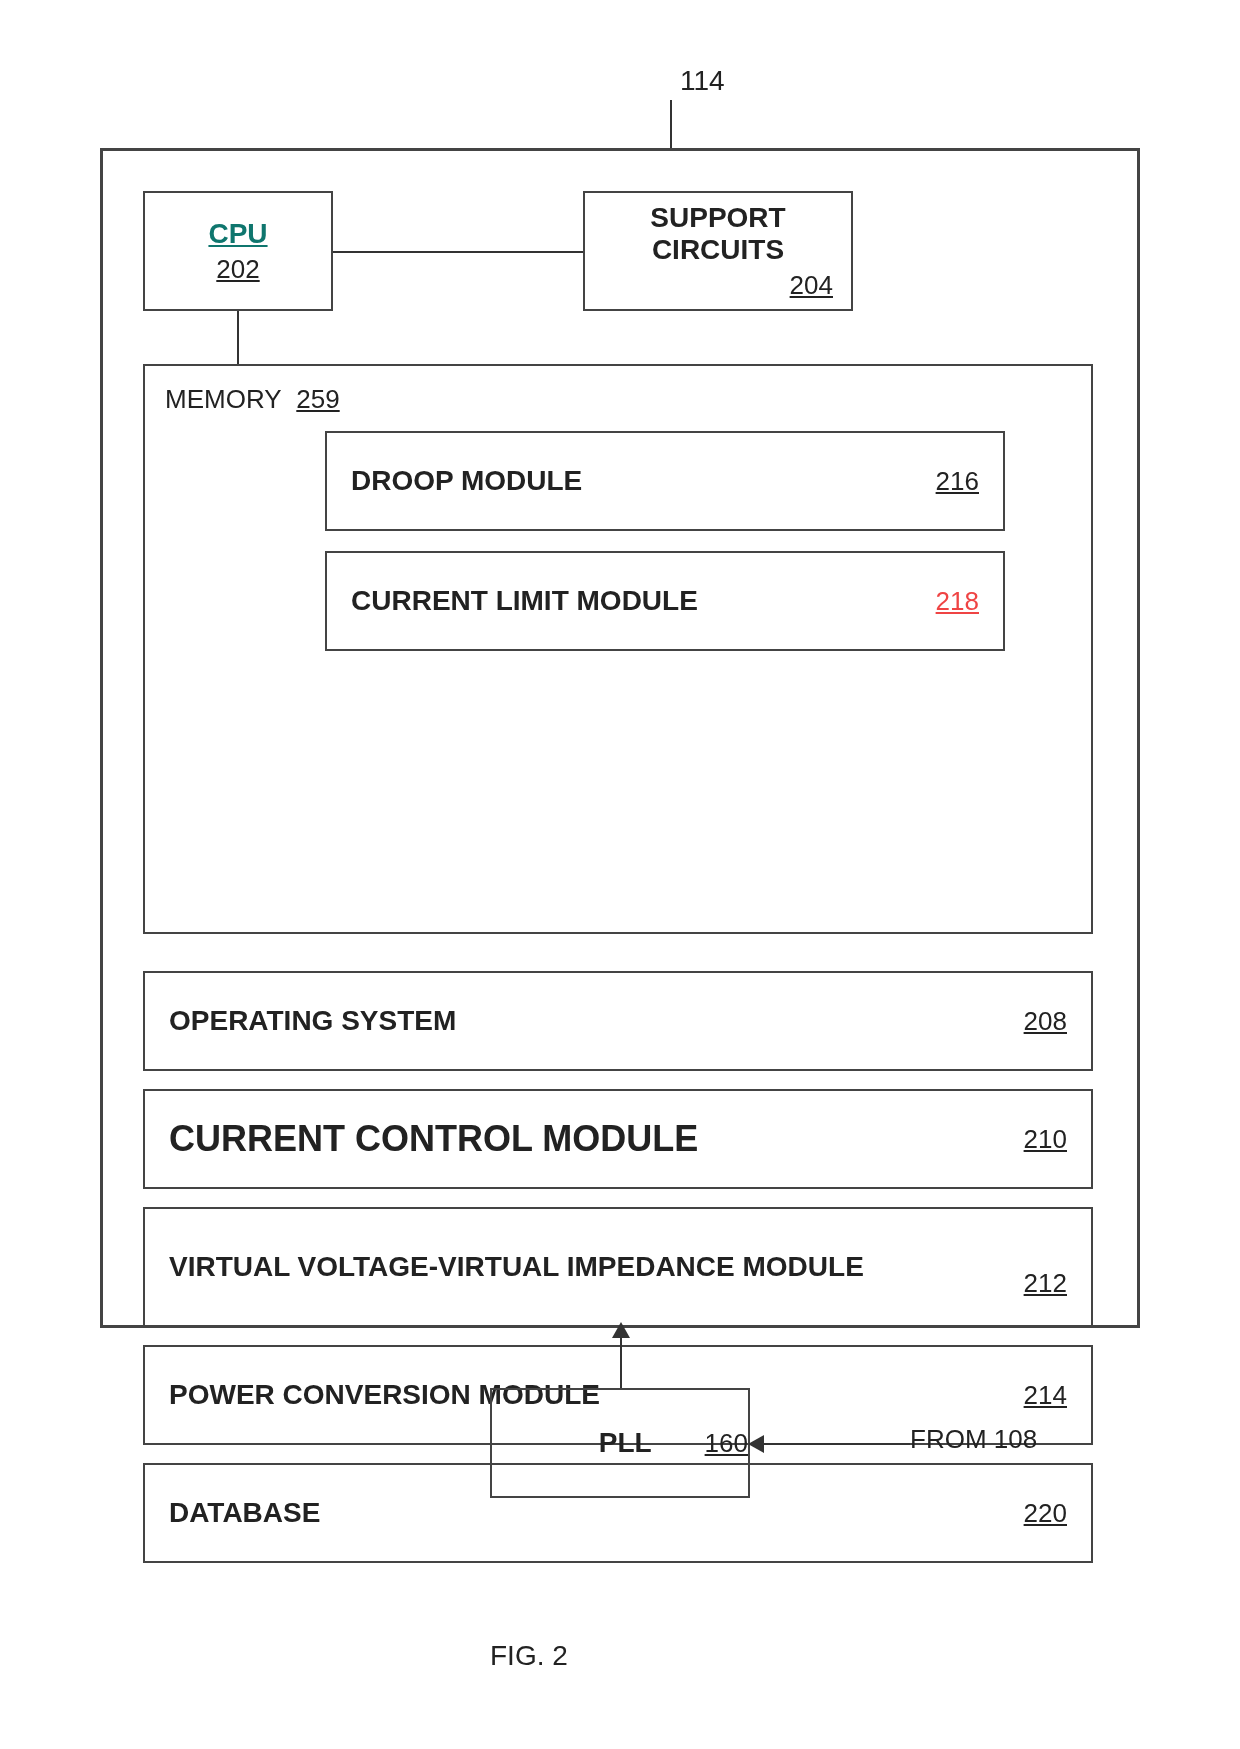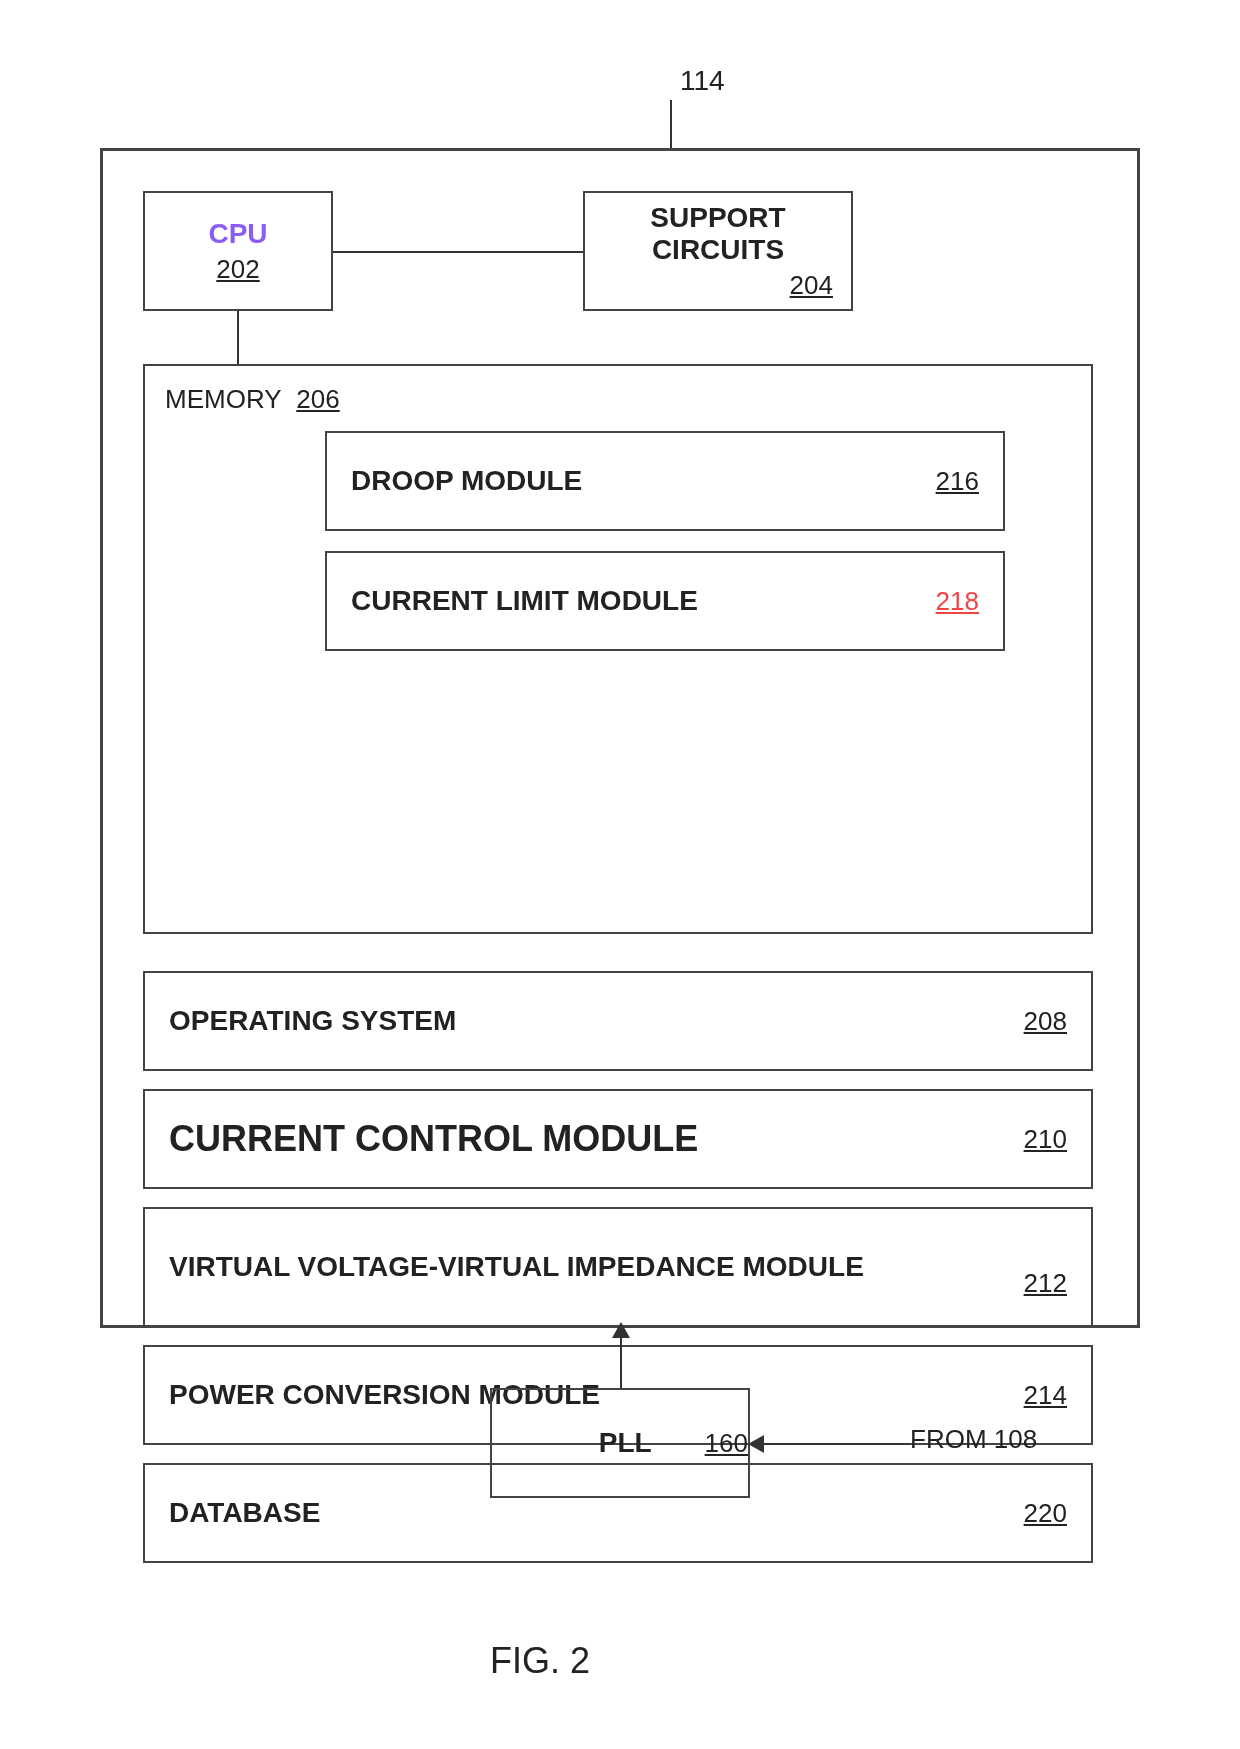--- a/index.html
+++ b/index.html
@@ -63,21 +63,22 @@
       border: 2px solid #444;
       display: flex;
       flex-direction: column;
       align-items: center;
       justify-content: center;
     }
 
     .cpu-label {
       font-size: 28px;
       font-weight: bold;
-      color: #8b5cf6;
+      color: #0f766e;
+      text-decoration: underline;
     }
 
     .cpu-num {
       font-size: 26px;
       color: #222;
       text-decoration: underline;
       margin-top: 4px;
     }
 
     .support-box {
@@ -396,21 +397,21 @@
       top: 1424px;
       left: 910px;
       font-size: 26px;
       color: #222;
     }
 
     .fig-label {
       position: absolute;
       top: 1640px;
       left: 490px;
-      font-size: 36px;
+      font-size: 28px;
       color: #222;
     }
 
     
     .cpu-support-line {
       position: absolute;
       top: 100px;
       left: 230px;
       width: 250px;
       height: 2px;
@@ -439,21 +440,21 @@
     <div class="support-box">
       <span class="support-label">SUPPORT CIRCUITS</span>
       <span class="support-num">204</span>
     </div>
 
     <div class="cpu-to-memory-line"></div>
 
     <div class="memory-box">
       <div class="memory-label">
         <span>MEMORY</span>
-        <span class="memory-num">206</span>
+        <span class="memory-num">259</span>
       </div>
 
       <div class="droop-box">
         <span class="droop-label">DROOP MODULE</span>
         <span class="droop-num">216</span>
       </div>
 
       <div class="current-limit-box">
         <span class="current-limit-label">CURRENT LIMIT MODULE</span>
         <span class="current-limit-num">218</span>

